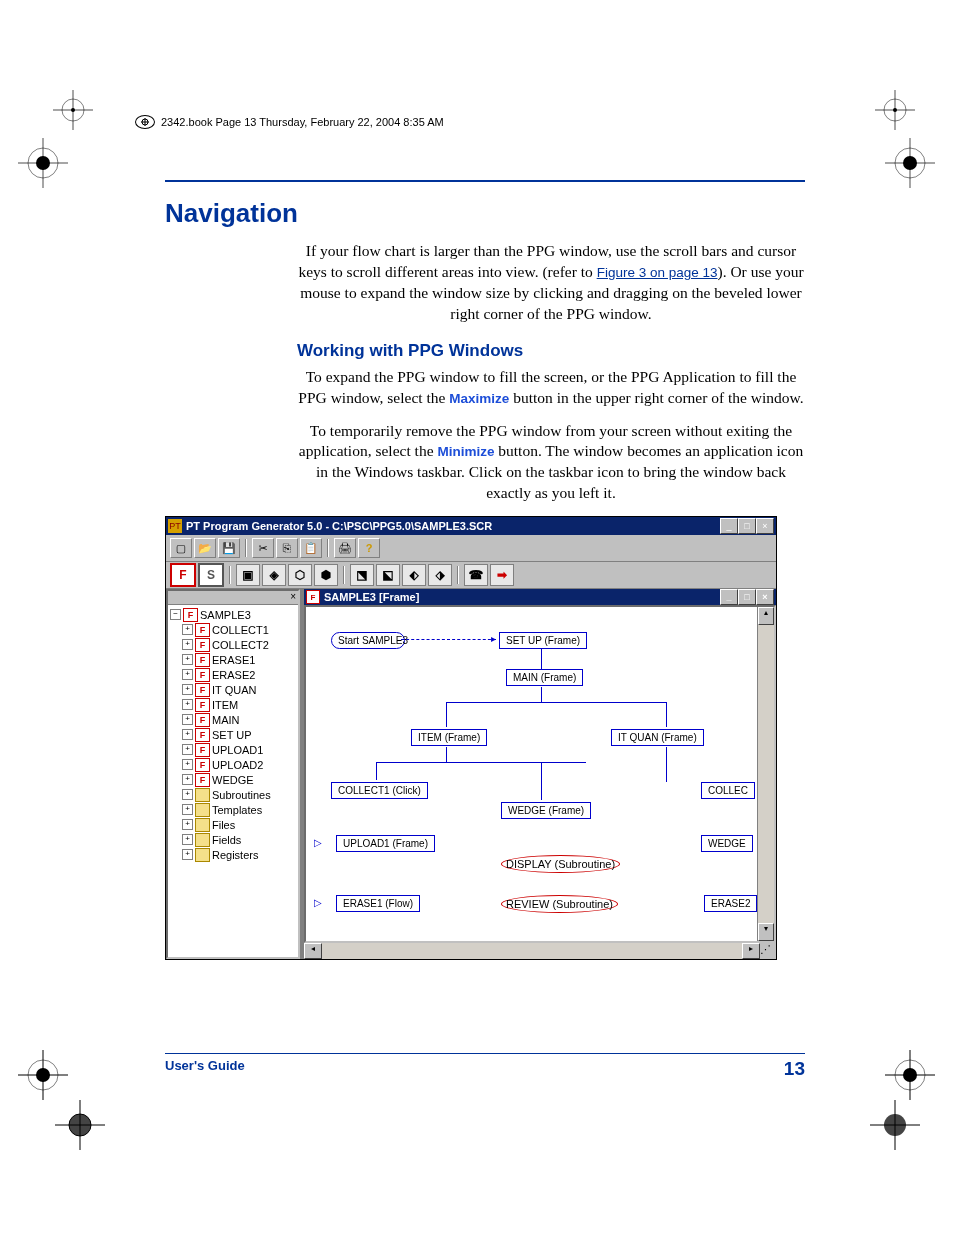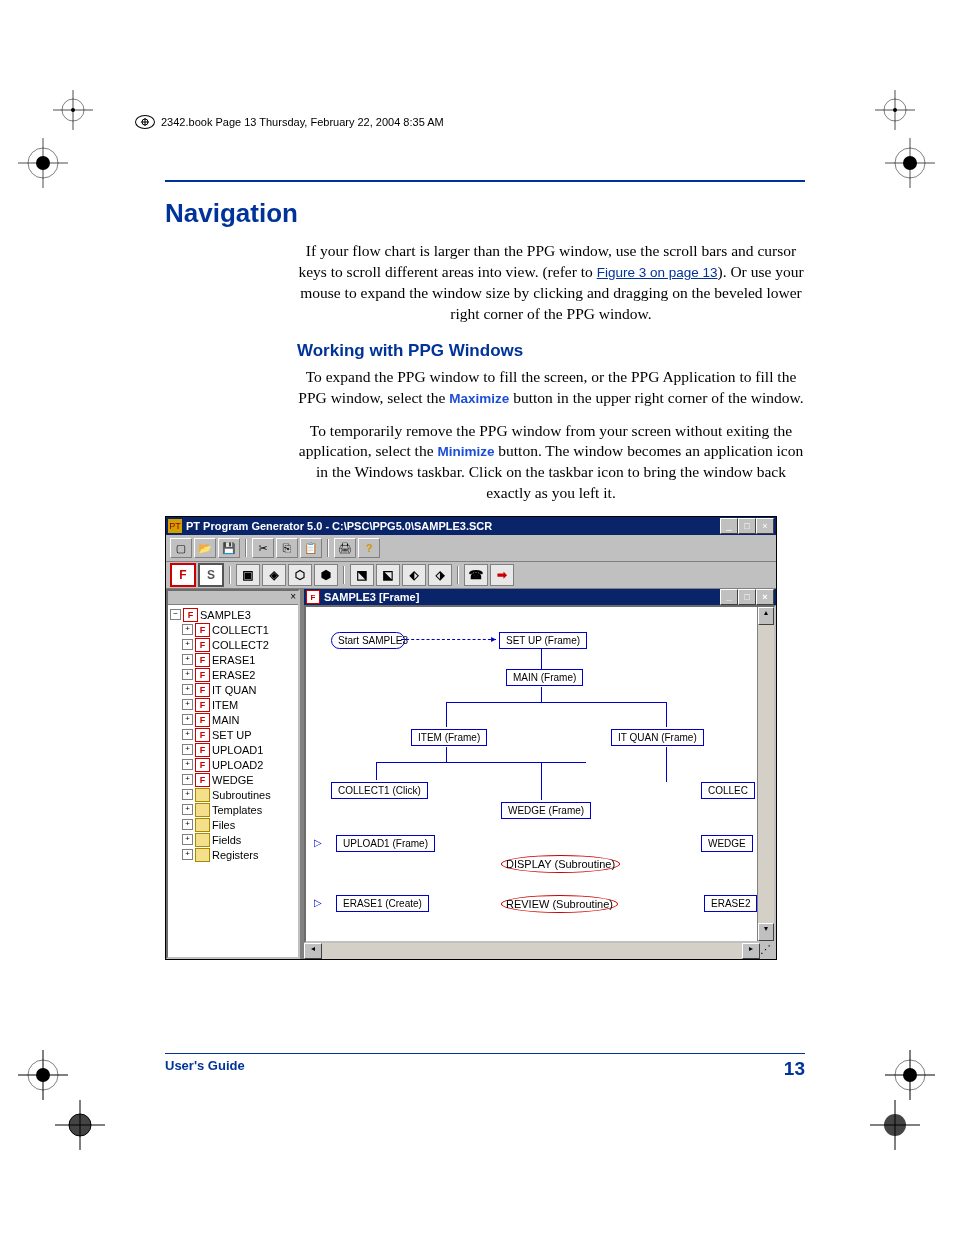--- a/index.html
+++ b/index.html
@@ -470,21 +470,21 @@
 SAMPLE3</div>
             <div class="node" style="top:25px;left:193px">SET UP (Frame)</div>
             <div class="node" style="top:62px;left:200px">MAIN (Frame)</div>
             <div class="node" style="top:122px;left:105px">ITEM (Frame)</div>
             <div class="node" style="top:122px;left:305px">IT QUAN (Frame)</div>
             <div class="node" style="top:175px;left:25px">COLLECT1 (Click)</div>
             <div class="node" style="top:175px;left:395px">COLLEC</div>
             <div class="node" style="top:195px;left:195px">WEDGE (Frame)</div>
             <div class="node" style="top:228px;left:30px">UPLOAD1 (Frame)</div>
             <div class="node" style="top:228px;left:395px">WEDGE</div>
-            <div class="node" style="top:288px;left:30px">ERASE1 (Create)</div>
+            <div class="node" style="top:288px;left:30px">ERASE1 (Flow)</div>
             <div class="node" style="top:288px;left:398px">ERASE2</div>
             <div class="sub-node" style="top:248px;left:195px">DISPLAY (Subroutine)</div>
             <div class="sub-node" style="top:288px;left:195px">REVIEW (Subroutine)</div>
 
             <div class="conn dashed" style="top:32px;left:95px;width:95px;height:0"></div>
             <span class="arrow-node" style="top:26px;left:185px">▸</span>
             <div class="conn" style="top:42px;left:235px;width:1px;height:20px"></div>
             <div class="conn" style="top:80px;left:235px;width:1px;height:15px"></div>
             <div class="conn" style="top:95px;left:140px;width:220px;height:1px"></div>
             <div class="conn" style="top:95px;left:140px;width:1px;height:25px"></div>

